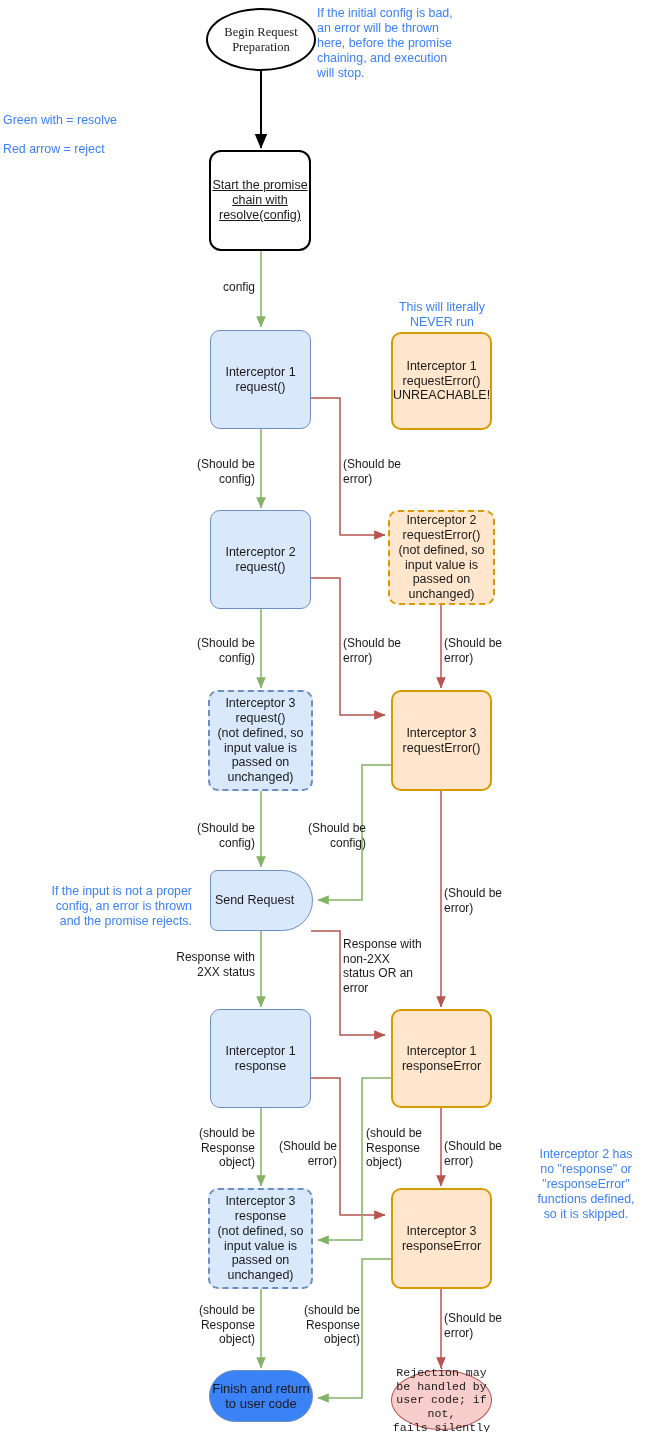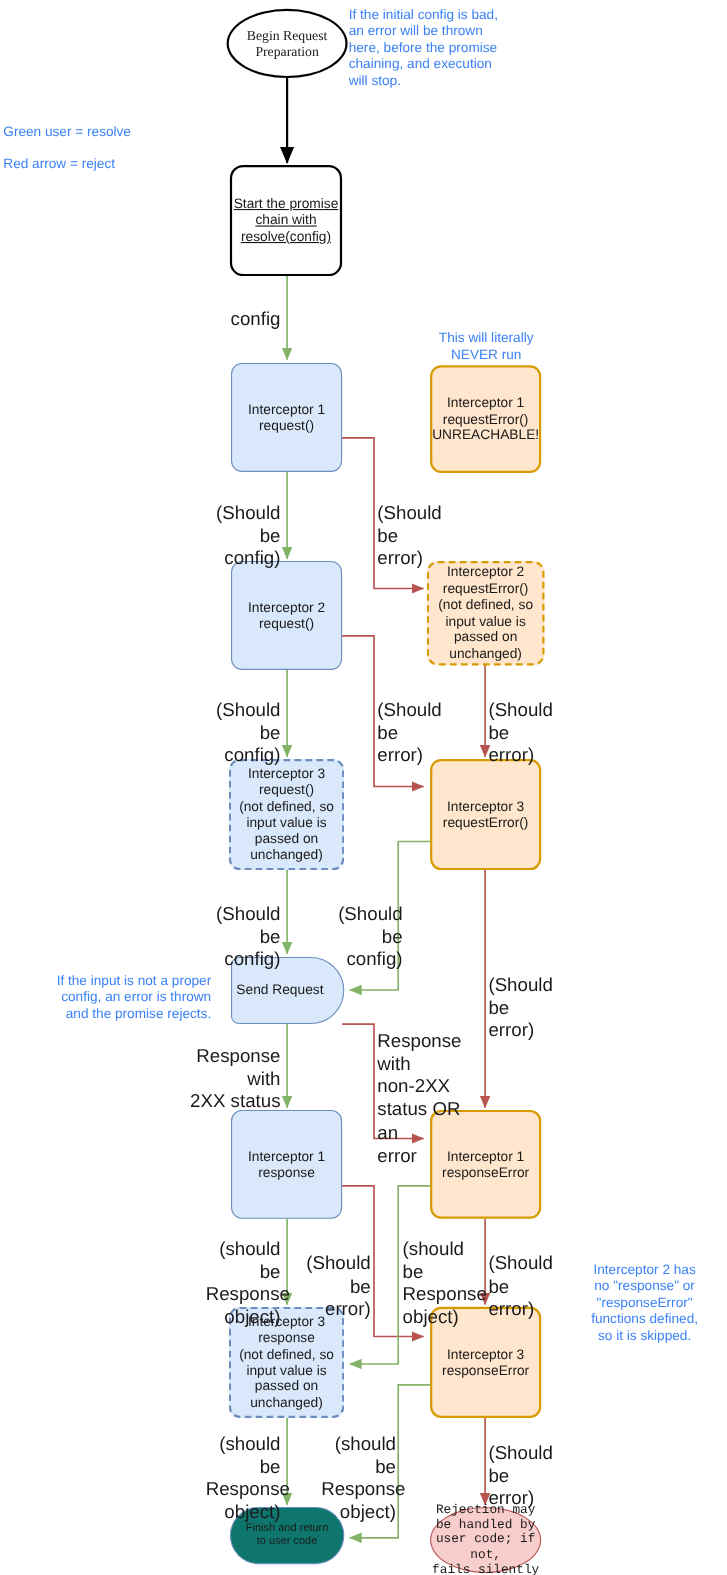--- a/index.html
+++ b/index.html
@@ -9,25 +9,25 @@
   svg.edges{position:absolute;left:0;top:0;width:661px;height:1432px;pointer-events:none;}
   .node{position:absolute;box-sizing:border-box;display:flex;align-items:center;
         justify-content:center;text-align:center;line-height:1.18;white-space:pre-line;}
   .n-blue{background:#dae8fc;border:1.6px solid #6c8ebf;border-radius:10px;font-size:12.5px;}
   .n-blue-dash{background:#dae8fc;border:2.4px dashed #6c8ebf;border-radius:10px;font-size:12.5px;}
   .n-orange{background:#ffe6cc;border:2.2px solid #d79b00;border-radius:10px;font-size:12.5px;}
   .n-orange-dash{background:#ffe6cc;border:2.8px dashed #d79b00;border-radius:10px;font-size:12.5px;}
   .n-white{background:#ffffff;border:2.6px solid #000000;border-radius:12px;font-size:12.5px;text-decoration:underline;}
   .n-ellipse{background:#ffffff;border:2.2px solid #000000;border-radius:50%;font-size:12.5px;}
   .n-ellipse-red{background:#f8cecc;border:1.8px solid #b85450;border-radius:50%;font-size:12.5px;}
-  .n-ellipse-blue{background:#0f766e;border:1.8px solid #6c8ebf;border-radius:26px;font-size:10px;}
+  .n-ellipse-blue{background:#3b82f6;border:1.8px solid #6c8ebf;border-radius:26px;font-size:13px;}
   .n-delay{background:#dae8fc;border:1.6px solid #6c8ebf;font-size:12.5px;
            border-radius:8px 34px 34px 8px;}
   .note{position:absolute;font-size:12.4px;line-height:1.2;white-space:pre-line;color:#3b82f6;}
-  .edge-label{position:absolute;font-size:17px;line-height:1.22;white-space:pre-line;
+  .edge-label{position:absolute;font-size:12px;line-height:1.22;white-space:pre-line;
               color:#1a1a1a;background:transparent;}
   .ta-l{text-align:left;} .ta-r{text-align:right;} .ta-c{text-align:center;}
 </style>
 </head>
 <body>
 
 <div id="canvas">
 
   <svg class="edges" viewBox="0 0 661 1432">
     <defs>
@@ -83,21 +83,21 @@
       <path d="M441,1289 L441,1368" stroke="#b85450" marker-end="url(#ar-red)"></path>
     </g>
   </svg>
 
   <div class="note ta-l" style="left:317px;top:6px;width:170px;">If the initial config is bad,
 an error will be thrown
 here, before the promise
 chaining, and execution
 will stop.</div>
 
-  <div class="note ta-l" style="left:3px;top:113px;width:180px;">Green user = resolve</div>
+  <div class="note ta-l" style="left:3px;top:113px;width:180px;">Green with = resolve</div>
   <div class="note ta-l" style="left:3px;top:142px;width:180px;">Red arrow = reject</div>
 
   <div class="note ta-c" style="left:381px;top:300px;width:122px;">This will literally
 NEVER run</div>
 
   <div class="note ta-r" style="left:16px;top:884px;width:176px;">If the input is not a proper
 config, an error is thrown
 and the promise rejects.</div>
 
   <div class="note ta-c" style="left:521px;top:1113px;width:130px;margin-top:34px;">Interceptor 2 has

